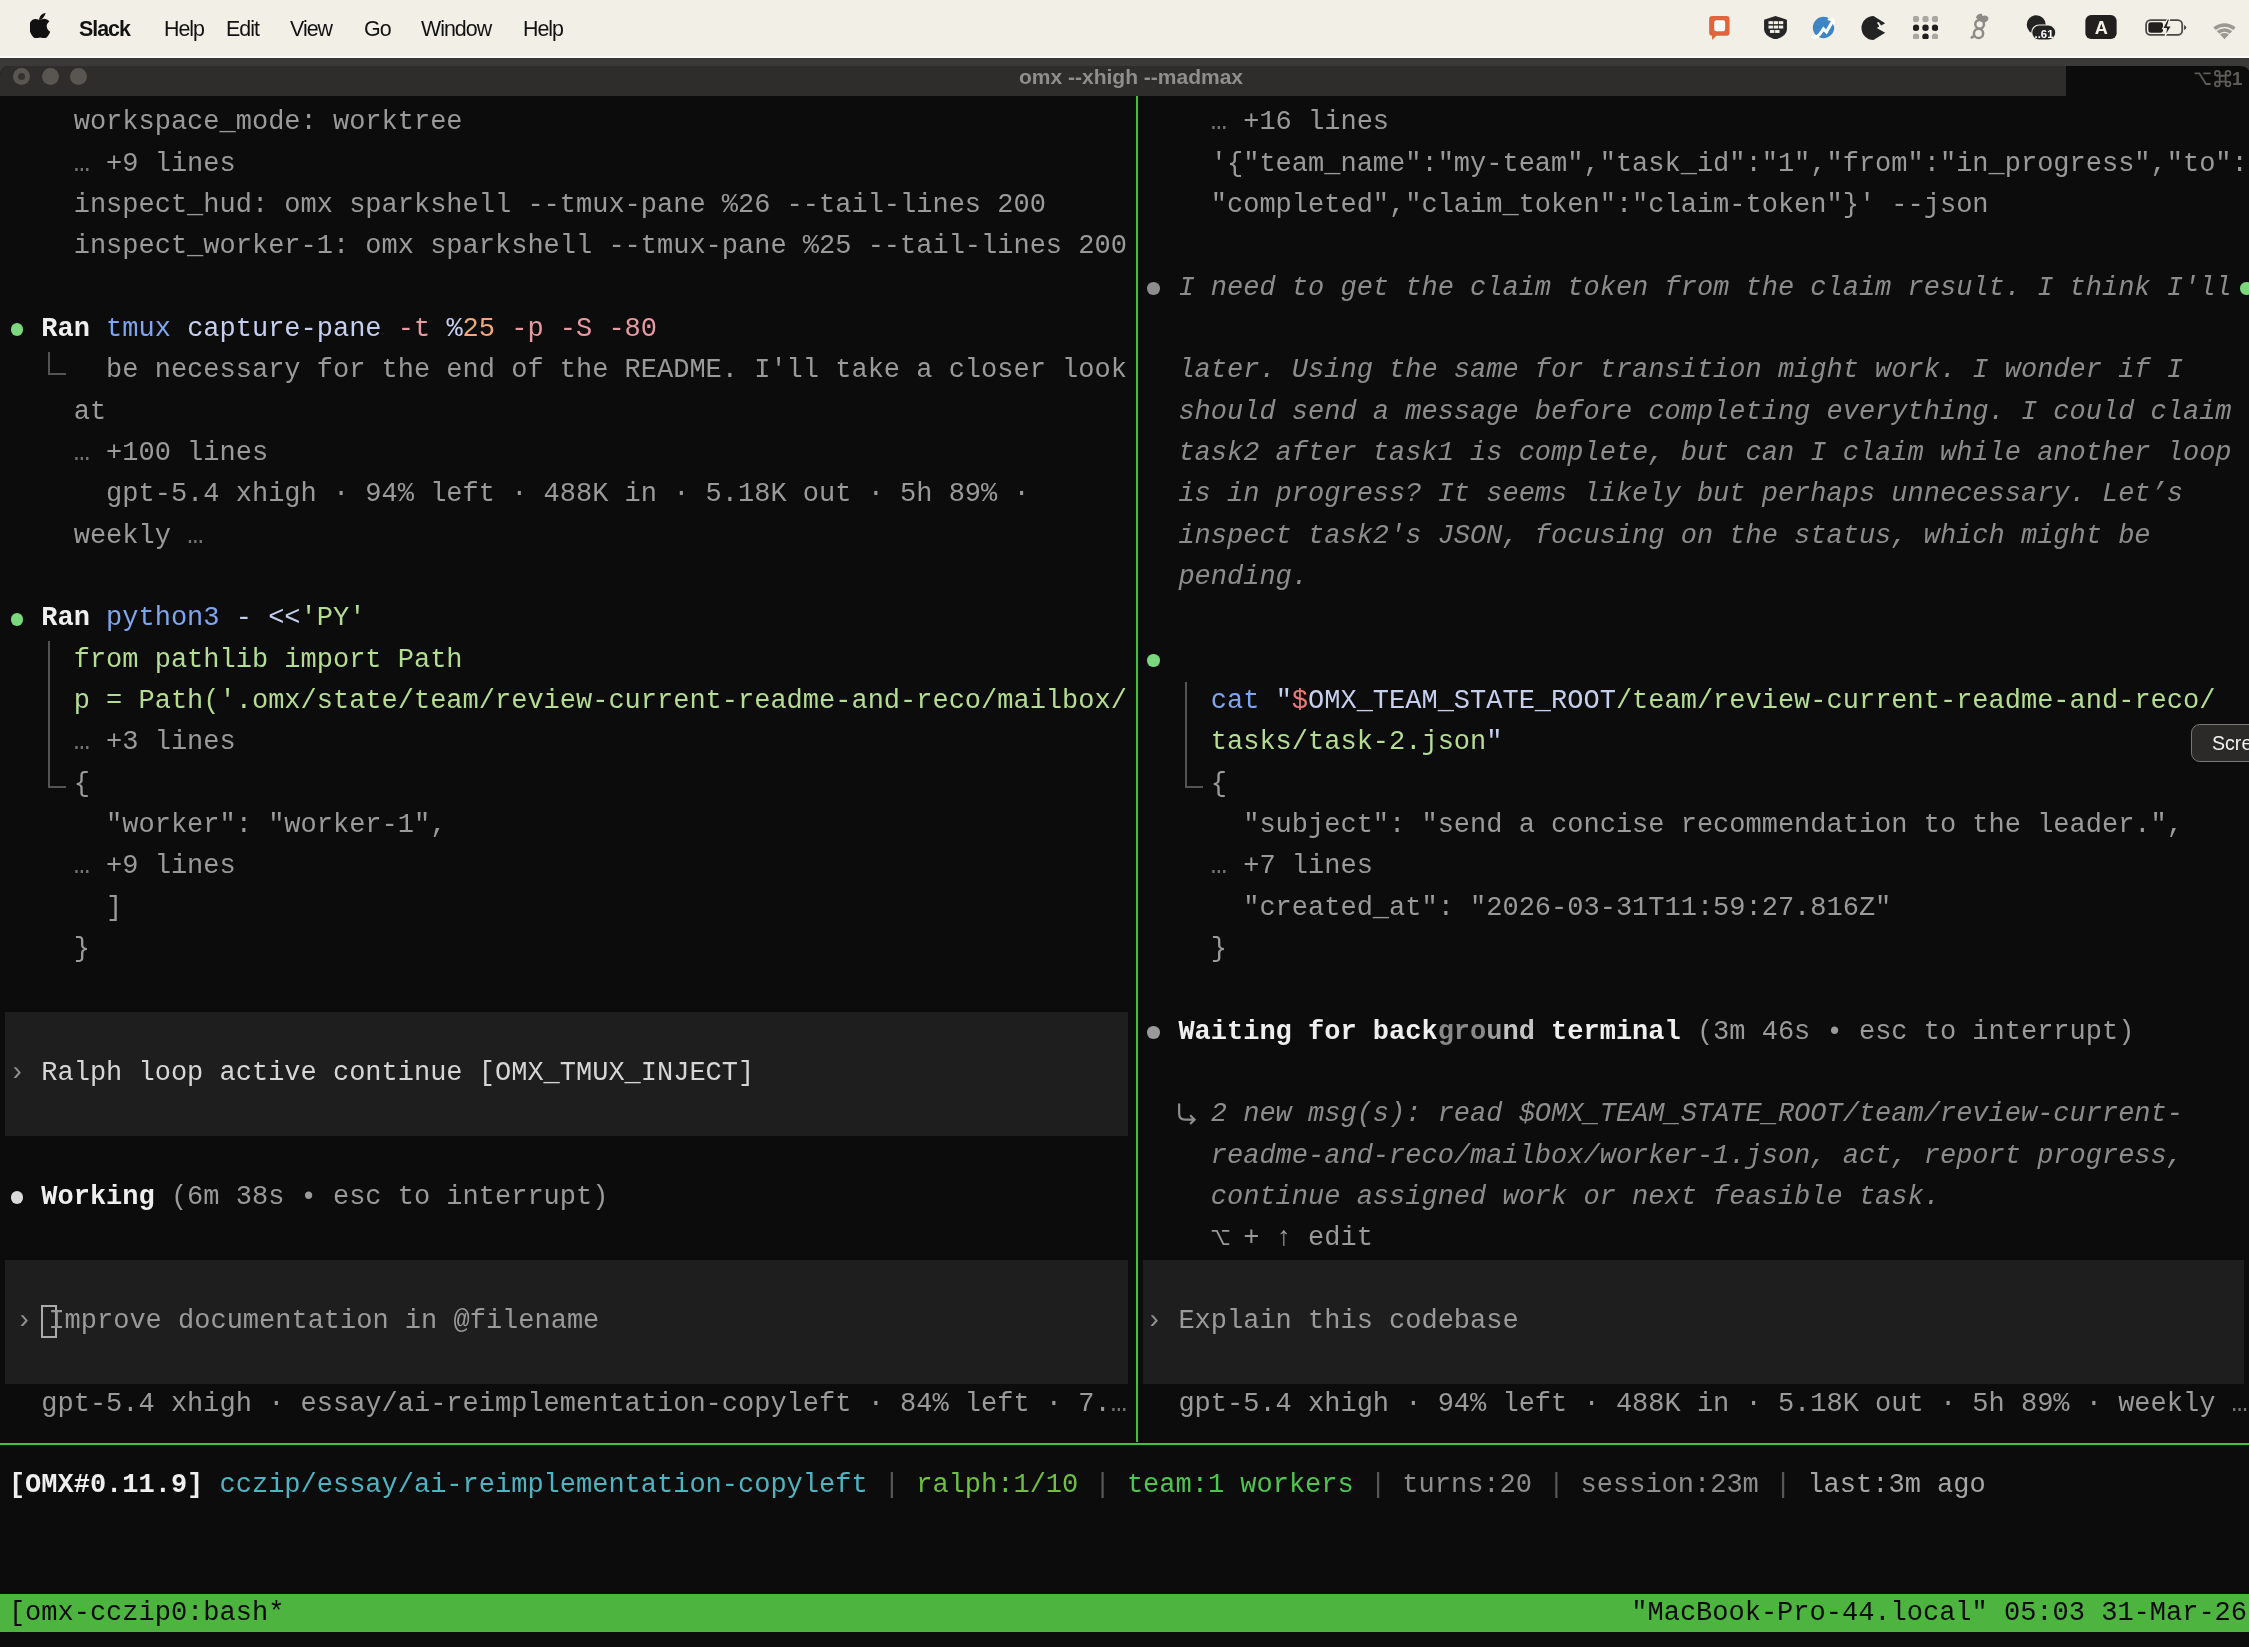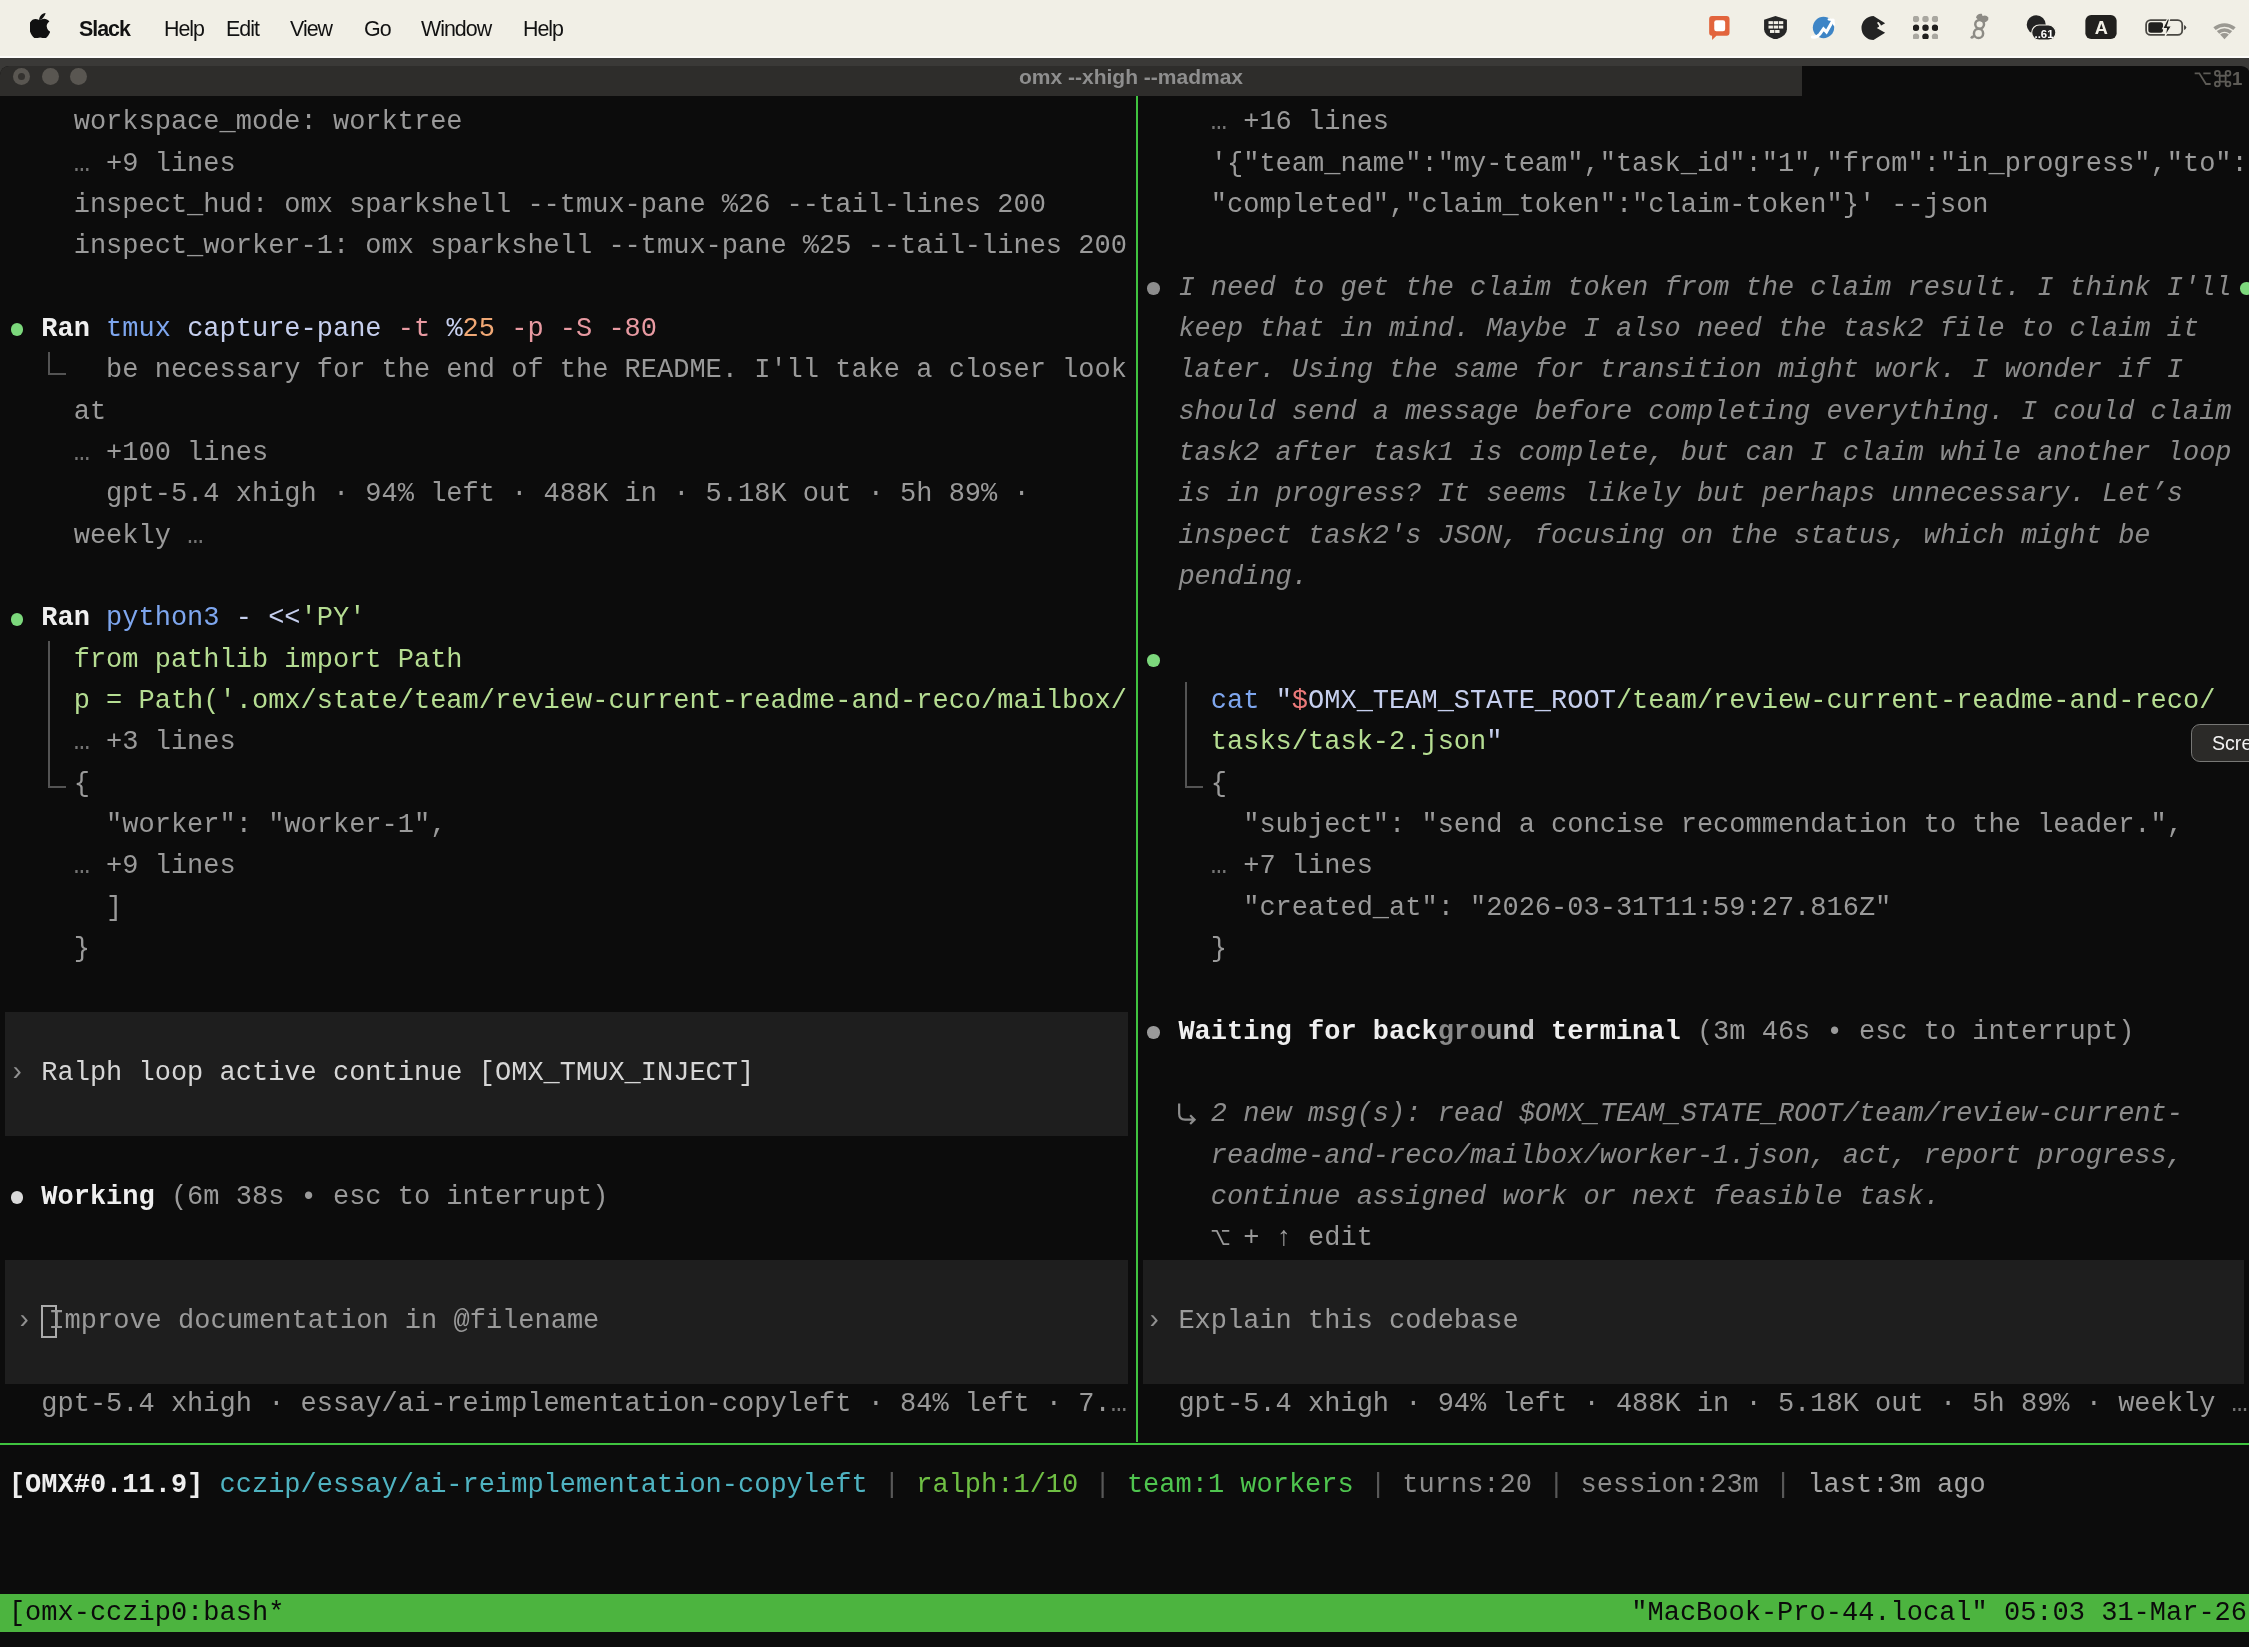--- a/index.html
+++ b/index.html
@@ -1,20 +1,20 @@
 <!DOCTYPE html>
 <html style="font-size:11.8px"><head><meta charset="utf-8"><style>
 *{margin:0;padding:0;box-sizing:border-box}
 html,body{width:2250px;height:1648px;background:#3a3937;overflow:hidden}
 body{position:relative;font-family:"Liberation Mono",monospace}
 #menubar{position:absolute;left:0;top:0;width:2250px;height:57px;background:#f1efe6}
 #mbline{position:absolute;left:0;top:56px;width:2250px;height:1.5px;background:#fcfbf8}
 .mi{position:absolute;top:0;height:57px;line-height:58px;font-family:"Liberation Sans",sans-serif;font-size:21.4px;letter-spacing:-1px;color:#121212;white-space:pre}
 #win{position:absolute;left:0;top:66px;width:2250px;height:1581px;background:#0c0c0c;border-radius:8.9px 8.9px 0 0;overflow:hidden}
-#tbar{position:absolute;left:0;top:0;width:1802px;height:30px;background:#2e2d2b}
+#tbar{position:absolute;left:0;top:0;width:2066px;height:30px;background:#2e2d2b}
 .tl{position:absolute;top:1.8px;width:17px;height:17px;border-radius:50%;background:#595651}
 #ttext{position:absolute;left:0;top:-5.2px;width:2262px;text-align:center;height:30px;line-height:32px;font-family:"Liberation Sans",sans-serif;font-size:21px;font-weight:bold;color:#8e8e8e}
 .ln{position:absolute;height:41px;line-height:41px;font-size:27px;white-space:pre;color:#9a9a9a}
 .dot{position:absolute;width:12.5px;height:12.5px;border-radius:50%}
 .bend{position:absolute;width:17.7px;height:23px;border-left:2.2px solid #545454;border-bottom:2.2px solid #545454}
 .vl{position:absolute;width:2.2px;background:#545454}
 .panel{position:absolute;background:#1e1e1e}
 .cur{position:absolute;width:16px;height:33px;border:2.2px solid #ababab}
 .ic{position:absolute}
 .g{color:#9a9a9a} .d{color:#757575} .g2{color:#8e8e8e} .g3{color:#a6a6a6}
@@ -165,21 +165,20 @@
 <div class="ln" style="left:8.9px;top:1111px">  <span class="wb">Working</span><span class="g"> (6m 38s • esc to interrupt)</span></div>
 <div class="panel" style="left:5.2px;top:1194px;width:1123px;height:124px"></div>
 <div class="cur" style="left:41px;top:1239px"></div>
 <div class="ln" style="left:16px;top:1235px"><span class="pr">›</span><span class="g"> Improve documentation in @filename</span></div>
 <div class="ln" style="left:8.9px;top:1318px"><span class="g">  gpt-5.4 xhigh · essay/ai-reimplementation-copyleft · 84% left · 7.</span><span class="d">…</span></div>
 <div class="ln" style="left:1146px;top:36px"><span class="d">    … </span><span class="g">+16 lines</span></div>
 <div class="ln" style="left:1146px;top:78px"><span class="g">    '{"team_name":"my-team","task_id":"1","from":"in_progress","to":</span></div>
 <div class="ln" style="left:1146px;top:119px"><span class="g">    "completed","claim_token":"claim-token"}' --json</span></div>
 <div class="dot" style="left:1147px;top:216px;background:#8d8d8d"></div>
 <div class="ln" style="left:1146px;top:202px"><span class="i">  I need to get the claim token from the claim result. I think I'll</span></div>
-<div class="ln" style="left:1146px;top:243px"><span class="i">  keep that in mind. Maybe I also need the task2 file to claim it</span></div>
 <div class="ln" style="left:1146px;top:284px"><span class="i">  later. Using the same for transition might work. I wonder if I</span></div>
 <div class="ln" style="left:1146px;top:326px"><span class="i">  should send a message before completing everything. I could claim</span></div>
 <div class="ln" style="left:1146px;top:367px"><span class="i">  task2 after task1 is complete, but can I claim while another loop</span></div>
 <div class="ln" style="left:1146px;top:408px"><span class="i">  is in progress? It seems likely but perhaps unnecessary. Let’s</span></div>
 <div class="ln" style="left:1146px;top:450px"><span class="i">  inspect task2's JSON, focusing on the status, which might be</span></div>
 <div class="ln" style="left:1146px;top:491px"><span class="i">  pending.</span></div>
 <div class="dot" style="left:1147px;top:588px;background:#7cd87c"></div>
 <div class="vl" style="left:1185px;top:616px;height:83px"></div>
 <div class="bend" style="left:1185px;top:699px"></div>
 <div class="ln" style="left:1146px;top:615px">    <span class="b">cat</span> <span class="l">"</span><span class="r">$</span><span class="l">OMX_TEAM_STATE_ROOT</span><span class="s">/team/review-current-readme-and-reco/</span></div>

